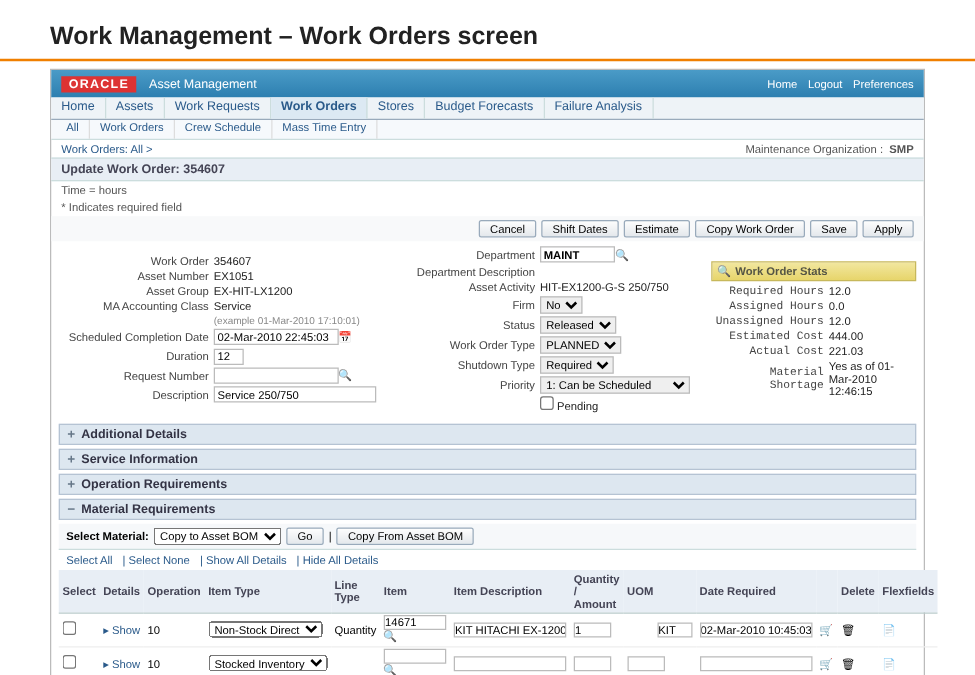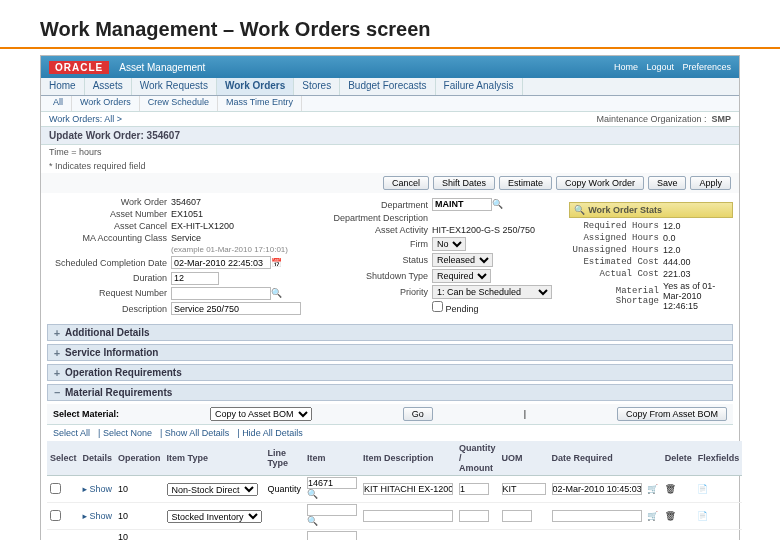--- a/index.html
+++ b/index.html
@@ -30,21 +30,21 @@
   .col.stats .flab { width: 90px; font-family: Liberation Mono, monospace; }
   .fval { font-size: 9px; color: #222; }
   .fval input[type=text] { width: 100px; height: 13px; font-size: 9px; border: 1px solid #bbb; padding: 0 2px; }
   .fval select { height: 14px; font-size: 9px; border: 1px solid #bbb; }
   .icon-cal, .icon-search { display: inline-block; width: 12px; height: 12px; font-size: 9px; color: #888; cursor: pointer; }
   .stats-header { background: linear-gradient(#f2e7a0,#e7d56b); padding: 2px 4px; font-size: 9px; font-weight: bold; color: #554; border: 1px solid #c7b85b; display: flex; align-items: center; gap: 3px; margin-bottom: 3px; }
   .stats-header .sicon { color: #a78; }
   .section { background: #dde7f0; border: 1px solid #b5c3d3; margin: 3px 6px; padding: 2px 6px; font-size: 10px; font-weight: bold; color: #334; cursor: pointer; display: flex; align-items: center; gap: 5px; }
   .section .sgn { color: #678; font-family: monospace; }
   .matreq { margin: 3px 6px; }
-  .matreq .bar { background: #f6f8fa; padding: 3px 6px; display: flex; align-items: center; gap: 4px; font-size: 9px; border-bottom: 1px solid #cdd; justify-content: space-between; }
+  .matreq .bar { background: #f6f8fa; padding: 3px 6px; display: flex; align-items: center; gap: 4px; font-size: 9px; border-bottom: 1px solid #cdd; }
   .matreq .bar select { font-size: 9px; height: 14px; }
   .linklist { padding: 3px 6px; font-size: 9px; color: #2a5a8a; }
   .linklist span { margin-right: 8px; cursor: pointer; }
   table.mat { width: 100%; border-collapse: collapse; font-size: 9px; }
   table.mat th { background: #e8eef5; text-align: left; padding: 2px 3px; color: #445; border-bottom: 1px solid #bcc; font-weight: bold; }
   table.mat td { padding: 1px 3px; border-bottom: 1px solid #eee; }
   table.mat input[type=text] { width: 50px; height: 12px; font-size: 9px; border: 1px solid #bbb; }
   table.mat input.wide { width: 90px; }
   table.mat select { font-size: 9px; height: 13px; }
   .chk { width: 11px; height: 11px; }
@@ -105,38 +105,38 @@
     <div class="col">
       <div class="frow">
           <div class="flab">Work Order</div>
           <div class="fval">354607</div>
         </div>
       <div class="frow">
           <div class="flab">Asset Number</div>
           <div class="fval">EX1051</div>
         </div>
       <div class="frow">
-          <div class="flab">Asset Cancel</div>
+          <div class="flab">Asset Group</div>
           <div class="fval">EX-HIT-LX1200</div>
         </div>
       <div class="frow">
           <div class="flab">MA Accounting Class</div>
           <div class="fval">Service</div>
         </div>
       <div class="frow">
           <div class="flab"></div>
           <div class="fval" style="color:#888;font-size:8px">(example 01-Mar-2010 17:10:01)</div>
         </div>
       <div class="frow">
           <div class="flab">Scheduled Completion Date</div>
           <div class="fval"><input type="text" value="02-Mar-2010 22:45:03" style=""><span class="icon-cal">📅</span></div>
         </div>
       <div class="frow">
           <div class="flab">Duration</div>
-          <div class="fval"><input type="text" style="width: 48px;" value="12"></div>
+          <div class="fval"><input type="text" style="width: 24px;" value="12"></div>
         </div>
       <div class="frow">
           <div class="flab">Request Number</div>
           <div class="fval"><input type="text" value="" style=""><span class="icon-search">🔍</span></div>
         </div>
       <div class="frow">
           <div class="flab">Description</div>
           <div class="fval"><input type="text" style="width: 130px;" value="Service 250/750"></div>
         </div>
     </div>
@@ -154,20 +154,24 @@
           <div class="flab">Asset Activity</div>
           <div class="fval">HIT-EX1200-G-S 250/750</div>
         </div>
       <div class="frow">
           <div class="flab">Firm</div>
           <div class="fval"><select><option>No</option></select></div>
         </div>
       <div class="frow">
           <div class="flab">Status</div>
           <div class="fval"><select><option>Released</option></select></div>
+        </div>
+      <div class="frow">
+          <div class="flab">Work Order Type</div>
+          <div class="fval"><select><option>PLANNED</option></select></div>
         </div>
       <div class="frow">
           <div class="flab">Shutdown Type</div>
           <div class="fval"><select><option>Required</option></select></div>
         </div>
       <div class="frow">
           <div class="flab">Priority</div>
           <div class="fval"><select style="width:120px"><option>1: Can be Scheduled</option></select></div>
         </div>
       <div class="frow">
@@ -260,21 +264,21 @@
       <tbody id="matbody">
           <tr>
             <td><input type="checkbox" class="chk" style=""></td>
             <td><span style="color:#2a5a8a;cursor:pointer">▸ Show</span></td>
             <td>10</td>
             <td><select><option>Non-Stock Direct</option></select></td>
             <td>Quantity</td>
             <td><input type="text" value="14671" style=""><span class="icon-search">🔍</span></td>
             <td><input type="text" class="wide" value="KIT HITACHI EX-1200-6-250-H" style=""></td>
             <td><input type="text" style="width: 30px;" value="1"></td>
-            <td><input type="text" style="width: 44px;" value="KIT"></td>
+            <td><input type="text" style="width: 28px; margin-left: 24px;" value="KIT"></td>
             <td><input type="text" class="wide" value="02-Mar-2010 10:45:03" style=""></td>
             <td><span style="cursor:pointer">🛒</span></td>
             <td><span style="cursor:pointer">🗑</span></td>
             <td><span style="cursor:pointer">📄</span></td>
           </tr>
           <tr>
             <td><input type="checkbox" class="chk" style=""></td>
             <td><span style="color:#2a5a8a;cursor:pointer">▸ Show</span></td>
             <td>10</td>
             <td><select><option>Stocked Inventory</option></select></td>

